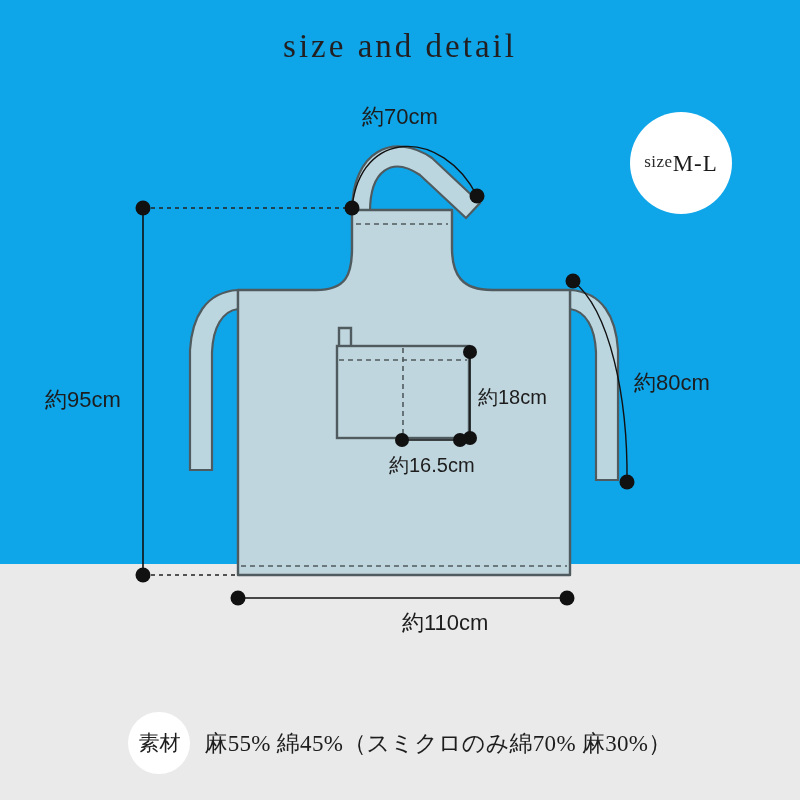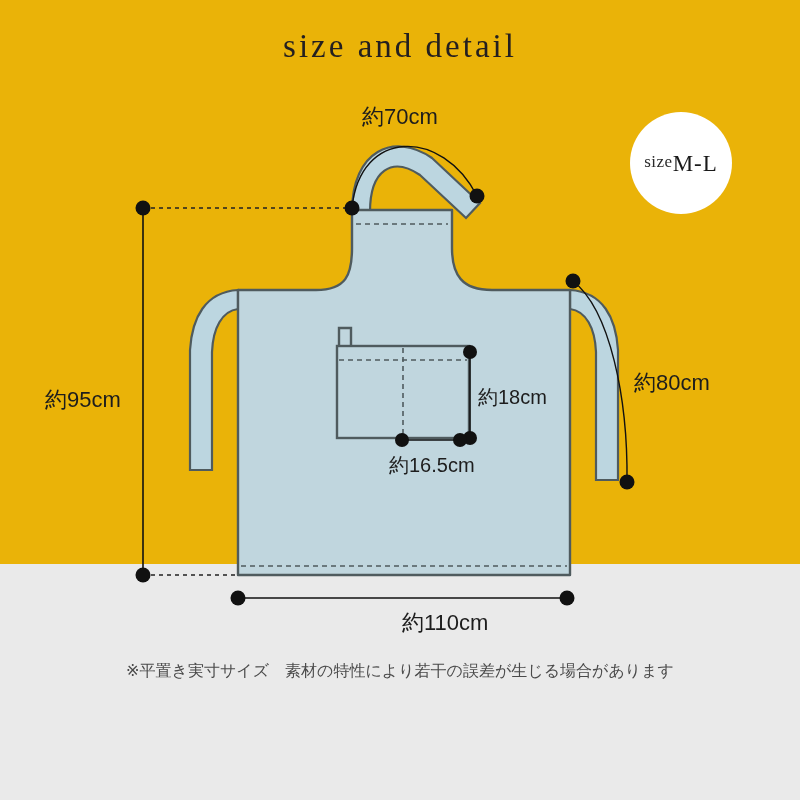--- a/index.html
+++ b/index.html
@@ -10,21 +10,21 @@
     width: 800px;
     height: 800px;
     background: #eaeaea;
     font-family: "Liberation Serif", "DejaVu Serif", serif;
     overflow: hidden;
   }
   #stage {
     position: relative;
     width: 800px;
     height: 564px;
-    background: #eab308;
+    background: #0ea5e9;
   }
 
   
   #page-title {
     position: absolute;
     left: 0;
     top: 28px;
     width: 800px;
     text-align: center;
     font-size: 33px;
@@ -219,16 +219,19 @@
 
   <div class="measure-label" id="label-pocket-w">約16.5cm</div>
 
   <div class="measure-label" id="label-width">約110cm</div>
 
   <div id="size-badge">
     <div class="badge-caption">size</div>
     <div class="badge-value">M-L</div>
   </div>
 
-  <div id="footnote">※平置き実寸サイズ　素材の特性により若干の誤差が生じる場合があります</div>
-
+
+  <div id="material-row">
+    <div id="material-badge">素材</div>
+    <div id="material-text">麻55% 綿45%（スミクロのみ綿70% 麻30%）</div>
+  </div>
 
 </div>
 
 </body></html>

